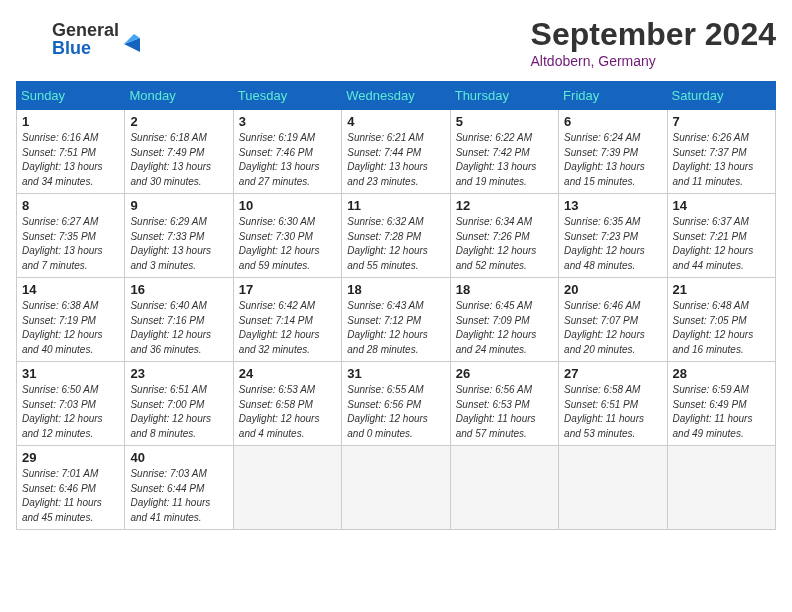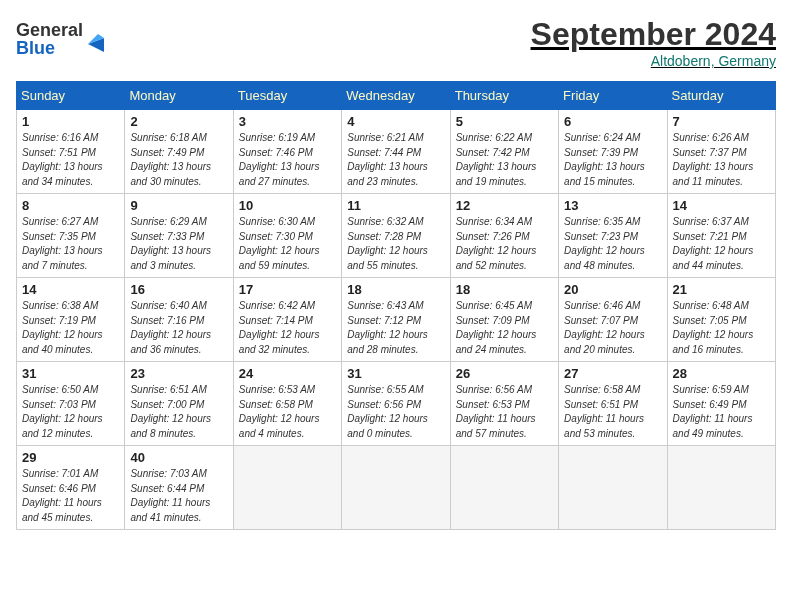--- a/index.html
+++ b/index.html
@@ -13,42 +13,41 @@
     .header {
       display: flex;
       justify-content: space-between;
       align-items: flex-start;
       margin-bottom: 12px;
     }
     .logo {
       display: flex;
       flex-direction: column;
       align-items: flex-start;
+      margin-left: 36px;
     }
     .title-block {
-      text-align: right;
-      text-decoration: underline;
     }
     .month-title {
       font-size: 32px;
       font-weight: bold;
       color: #333;
     }
     .location {
       font-size: 14px;
-      color: #0f766e;
+      color: #701a75;
     }
     .calendar {
       width: 100%;
       border-collapse: collapse;
       font-size: 11px;
     }
     .calendar th {
       background: #1565c0;
-      color: #fef9c3;
+      color: #5eead4;
       padding: 6px 4px;
       text-align: left;
       font-size: 13px;
       font-weight: normal;
       border: 1px solid #1565c0;
     }
     .calendar td {
       border: 1px solid #ccc;
       vertical-align: top;
       padding: 4px 5px;

